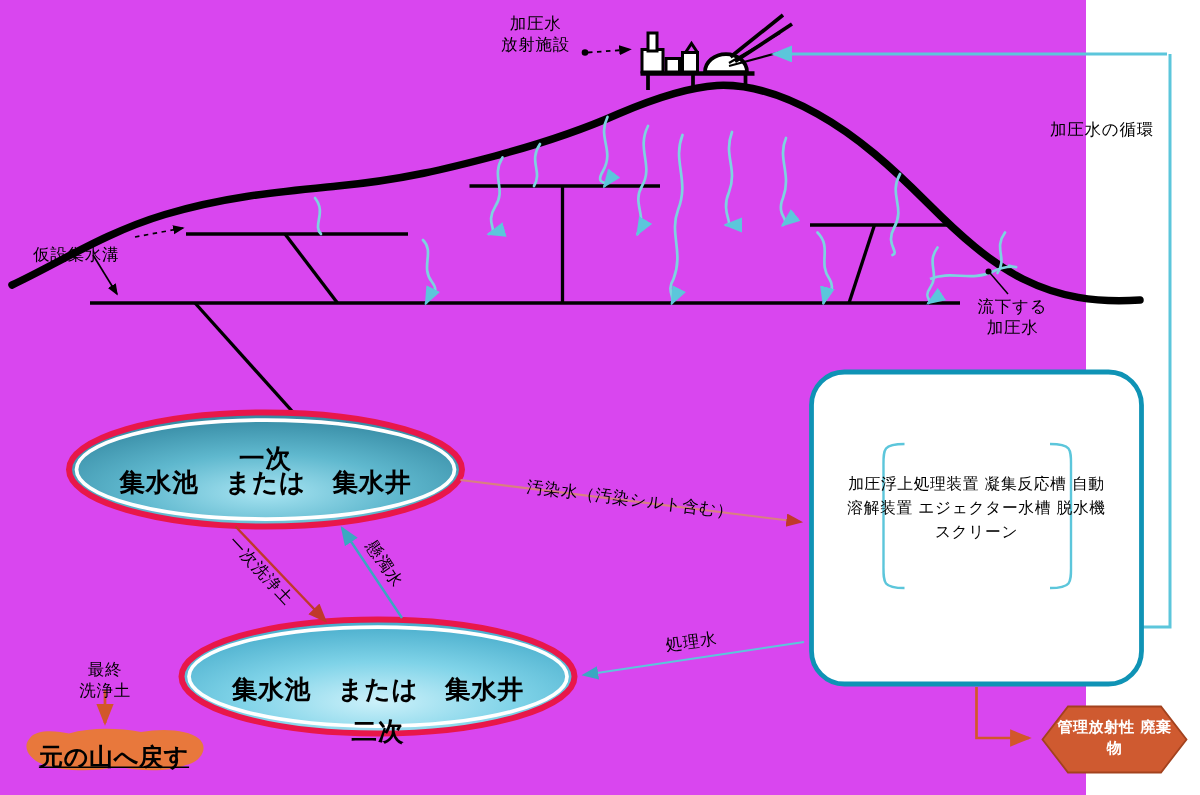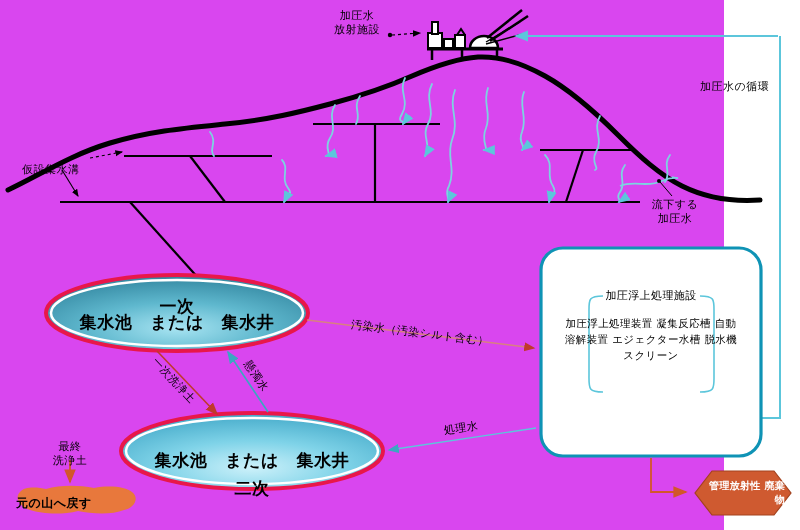--- a/index.html
+++ b/index.html
@@ -8,24 +8,24 @@
   #stage{position:relative;width:724px;height:530px;background:#d946ef;}
   svg#scene{position:absolute;left:0;top:0;width:800px;height:530px;}
   .lbl{position:absolute;font-size:11px;color:#000;line-height:1.25;
        white-space:pre;letter-spacing:.5px;}
   .lbl.c{text-align:center;}
   .ell-txt{position:absolute;text-align:center;color:#000;font-size:17px;
            line-height:1.35;letter-spacing:.6px;font-weight:600;}
   .box-txt{position:absolute;text-align:center;color:#000;font-size:10.5px;
            line-height:1.5;letter-spacing:.4px;}
   .rot{transform-origin:0 0;}
-  .hexlbl{position:absolute;text-align:right;color:#fff;font-size:10px;
+  .hexlbl{position:absolute;text-align:center;color:#fff;font-size:10px;
           line-height:1.35;font-weight:600;letter-spacing:.3px;}
-  .banlbl{position:absolute;color:#000;font-size:12px;
-          font-weight:600;letter-spacing:.5px;}
+  .banlbl{position:absolute;text-align:center;color:#000;font-size:16px;
+          font-weight:600;letter-spacing:.5px;text-decoration:underline;}
 </style>
 </head>
 <body>
 
 <div id="stage">
 
   <svg id="scene" viewBox="0 0 800 530">
     <defs>
       <radialGradient id="pondGrad1" cx="50%" cy="70%" r="75%">
         <stop offset="0%" stop-color="#a8e4f2"></stop>
@@ -206,21 +206,20 @@
 
   <div class="lbl rot" style="left:159px;top:355px;transform:rotate(47deg);">一次洗浄土</div>
 
   <div class="lbl rot" style="left:252px;top:358px;transform:rotate(56deg);">懸濁水</div>
 
   <div class="lbl rot" style="left:443px;top:424px;transform:rotate(-8deg);">処理水</div>
 
   <div class="lbl c" style="left:38px;top:440px;width:64px;">最終
 洗浄土</div>
 
-  <div class="box-txt" style="left:561px;top:288px;width:180px;font-size:11px;">加圧浮上処理施設</div>
   <div class="box-txt" style="left:561px;top:316px;width:180px;text-align:center;">加圧浮上処理装置
 凝集反応槽
 自動溶解装置
 エジェクター水槽
 脱水機
 スクリーン</div>
 
   <div class="banlbl" style="left:16px;top:495px;width:120px;">元の山へ戻す</div>
 
   <div class="hexlbl" style="left:701px;top:479px;width:84px;">管理放射性

